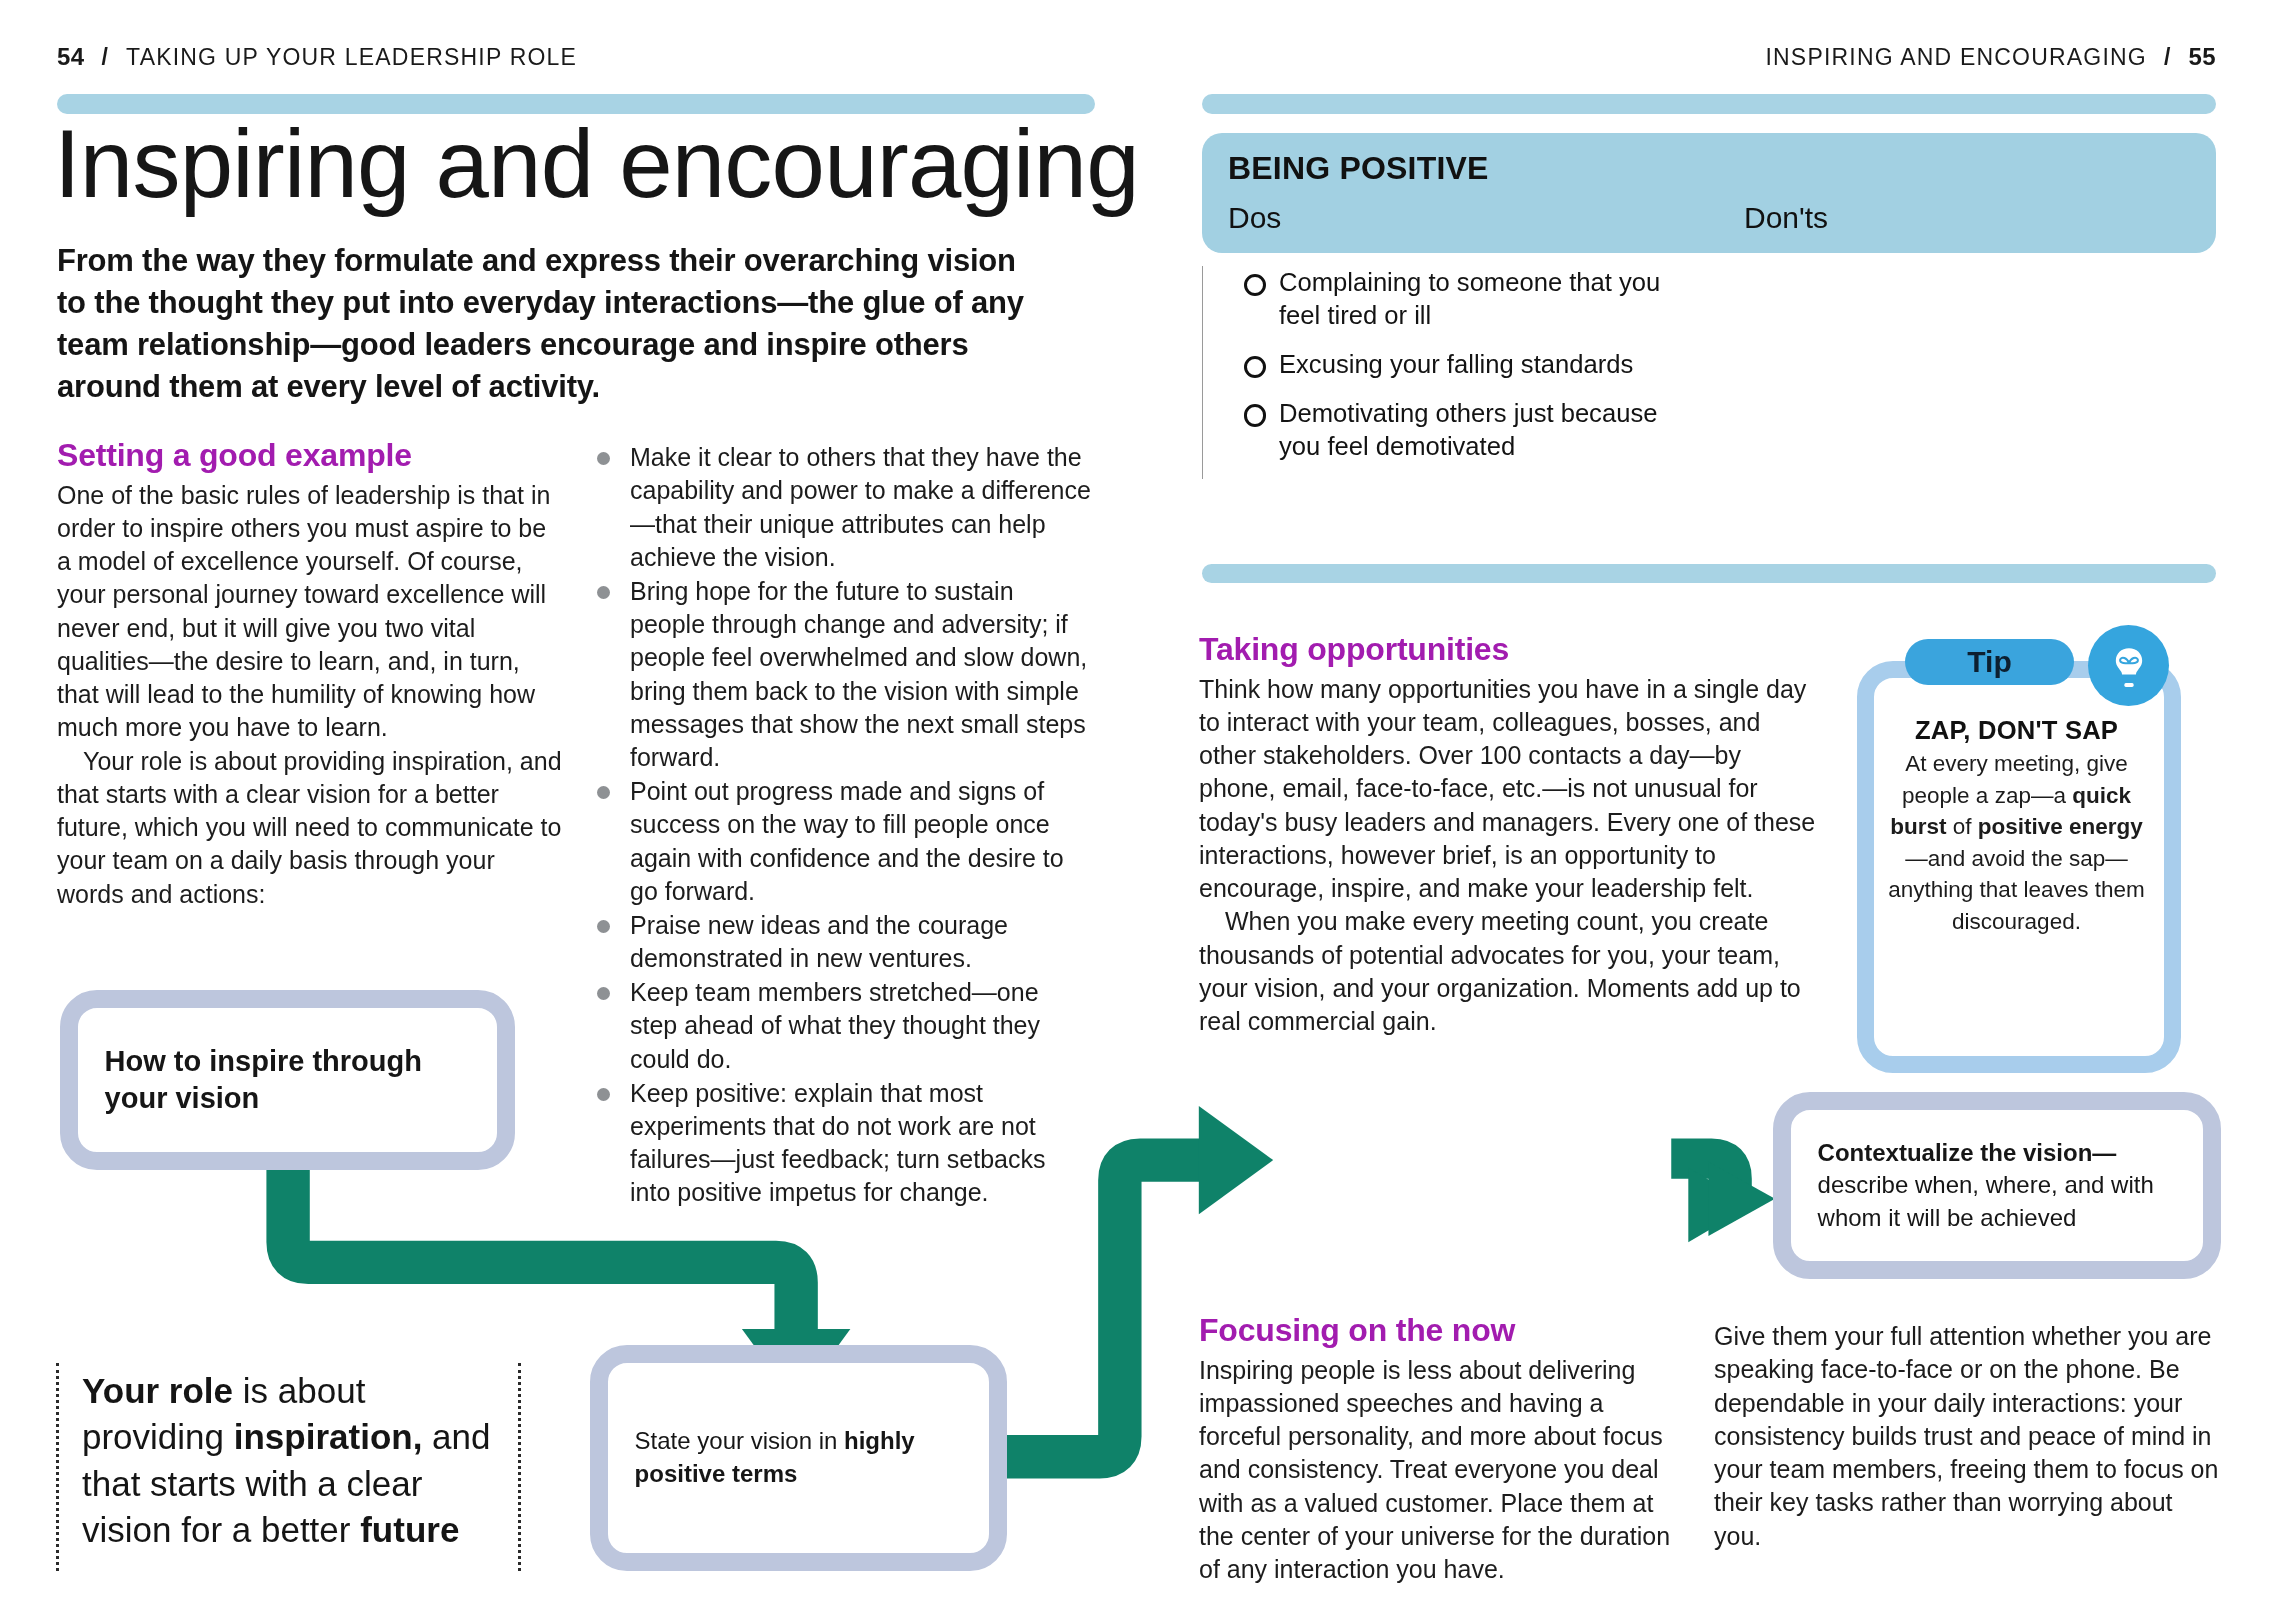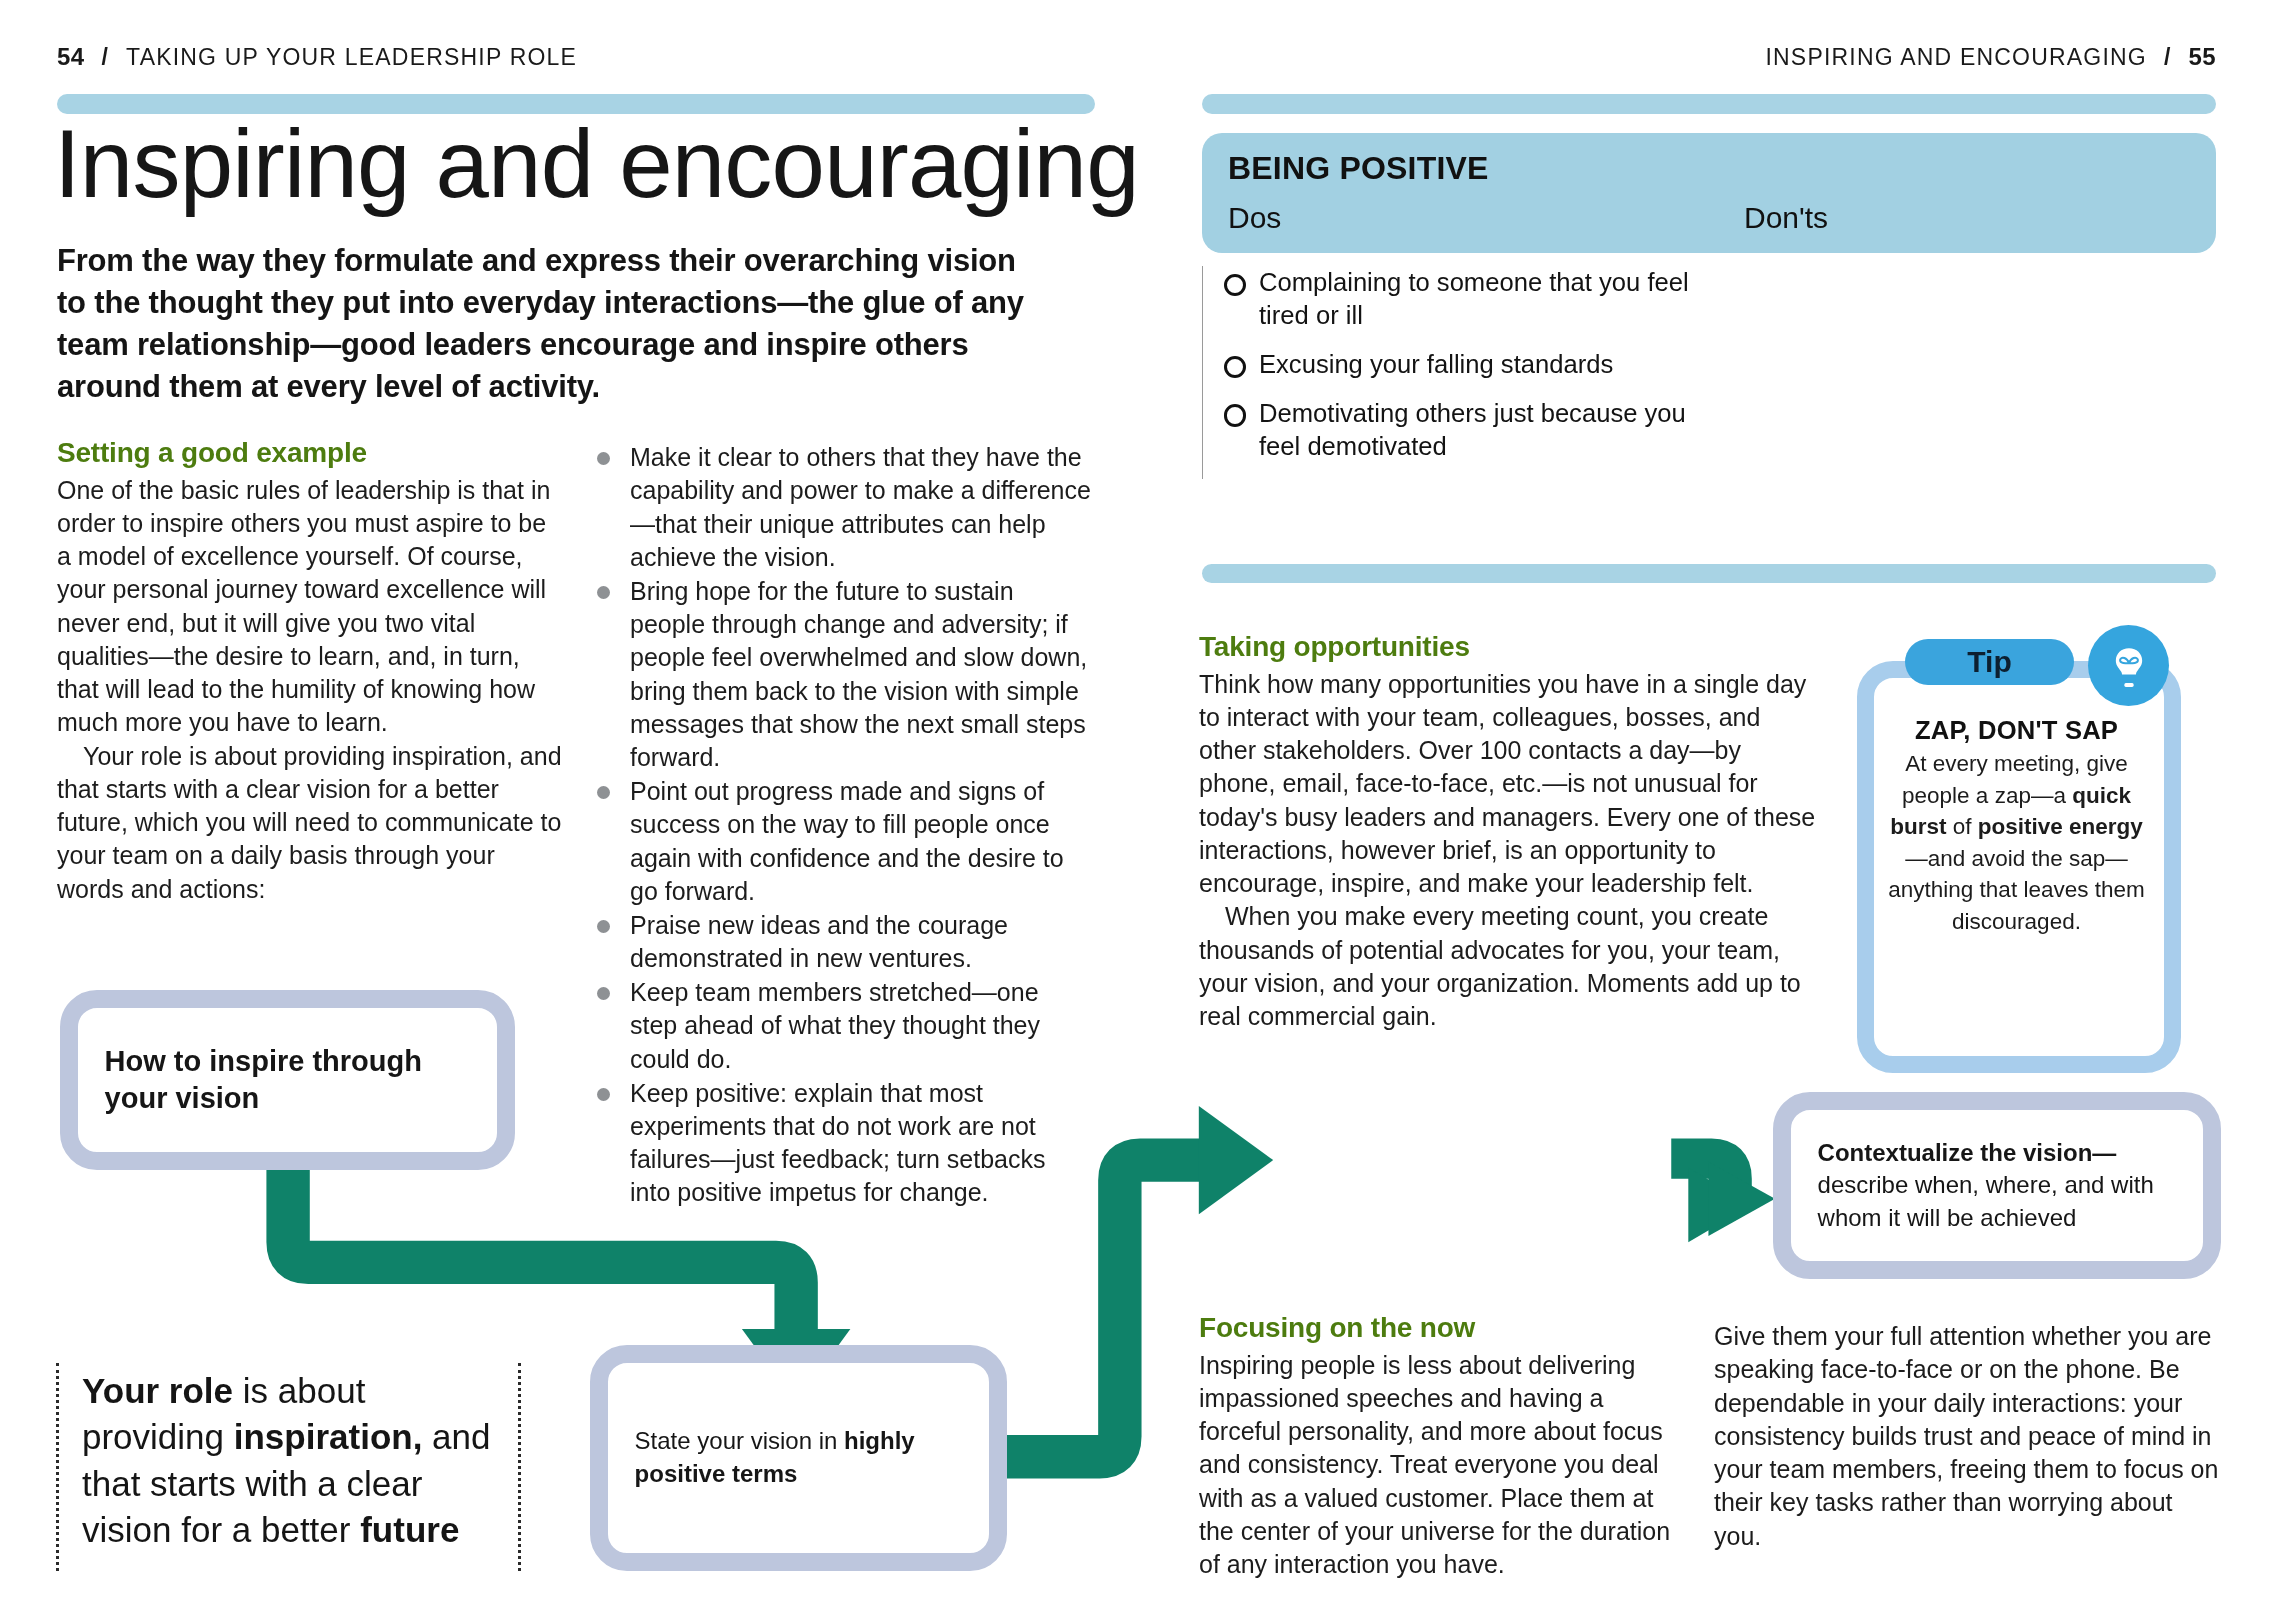--- a/index.html
+++ b/index.html
@@ -44,21 +44,21 @@
   .standfirst {
     position: absolute; left: 57px; top: 240px; width: 976px;
     font-family: "Liberation Sans Narrow","Liberation Sans", sans-serif;
     font-size: 31px; font-weight: 700; line-height: 1.36; color: #151515;
     letter-spacing: -0.2px;
   }
 
   
   .colhead {
     font-family: "Liberation Sans Narrow","Liberation Sans", sans-serif;
-    font-weight: 700; font-size: 28px; color: #4d7c0f; margin-bottom: 4.6px;
+    font-weight: 700; font-size: 32px; color: #a21caf; margin-bottom: 4.6px;
     letter-spacing: -0.2px;
   }
   .bodytext {
     font-family: "Liberation Sans Narrow","Liberation Sans", sans-serif;
     font-size: 25px; line-height: 1.33; color: #1c1c1c;
   }
   .bodytext p + p { text-indent: 26px; }
 
   .col1 { position: absolute; left: 57px; top: 437px; width: 507px; }
   .col2 { position: absolute; left: 595px; top: 441px; width: 496px; }
@@ -88,21 +88,21 @@
   .bp-sub {
     position: absolute; top: 68px;
     font-family: "Liberation Sans Narrow","Liberation Sans", sans-serif;
     font-size: 30px; color: #111;
   }
   .bp-sub.dos   { left: 26px; }
   .bp-sub.donts { left: 542px; }
 
   .bp-lists { position: absolute; left: 1202px; top: 266px; width: 1014px; display: flex; }
   .bp-col { width: 497px; }
-  .bp-col.right { padding-left: 16px; border-left: 1.9px solid #9a9a9a; }
+  .bp-col.right { padding-left: 36px; border-left: 1.9px solid #9a9a9a; }
   ul.circs { list-style: none; }
   ul.circs li {
     position: relative; padding-left: 40px; margin-bottom: 15.5px;
     font-family: "Liberation Sans Narrow","Liberation Sans", sans-serif;
     font-size: 25.6px; line-height: 1.30; color: #131313;
   }
   ul.circs.bold li { font-weight: 700; }
   ul.circs li::before {
     content: ""; position: absolute; left: 4.6px; top: 7.7px;
     width: 16.3px; height: 16.3px; border-radius: 50%;

